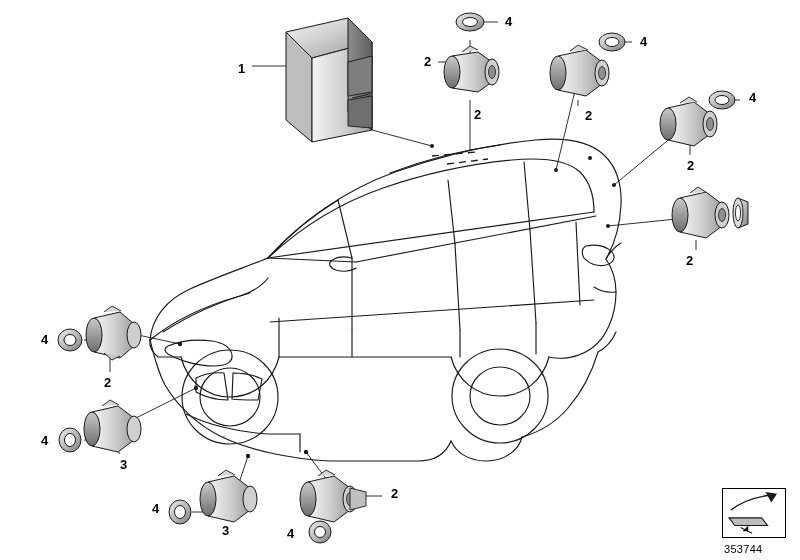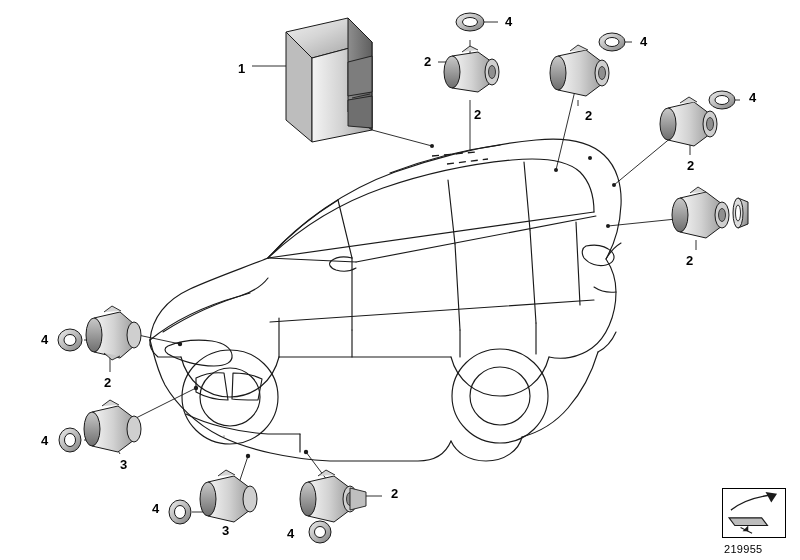--- a/index.html
+++ b/index.html
@@ -375,15 +375,15 @@
   <div class="icon-box" style="left:722px; top:488px; width:64px; height:50px;">
     <svg viewBox="0 0 64 50" width="62" height="48">
       <path d="M8,22 C18,14 34,8 52,6" fill="none" stroke="#1a1a1a" stroke-width="1.4"></path>
       <path d="M44,3 L56,5 L50,14 Z" fill="#1a1a1a"></path>
       <path d="M6,30 L40,30 L46,38 L12,38 Z" fill="#bdbdbd" stroke="#1a1a1a" stroke-width="1.2"></path>
       <path d="M26,38 L26,44 L20,44 Z" fill="#1a1a1a"></path>
       <path d="M18,40 L30,46" stroke="#1a1a1a" stroke-width="1.2" fill="none"></path>
     </svg>
   </div>
 
-  <div class="partnum" style="left:724px; top:543px;">219955</div>
+  <div class="partnum" style="left:724px; top:543px;">353744</div>
 
 </div>
 
 </body></html>

